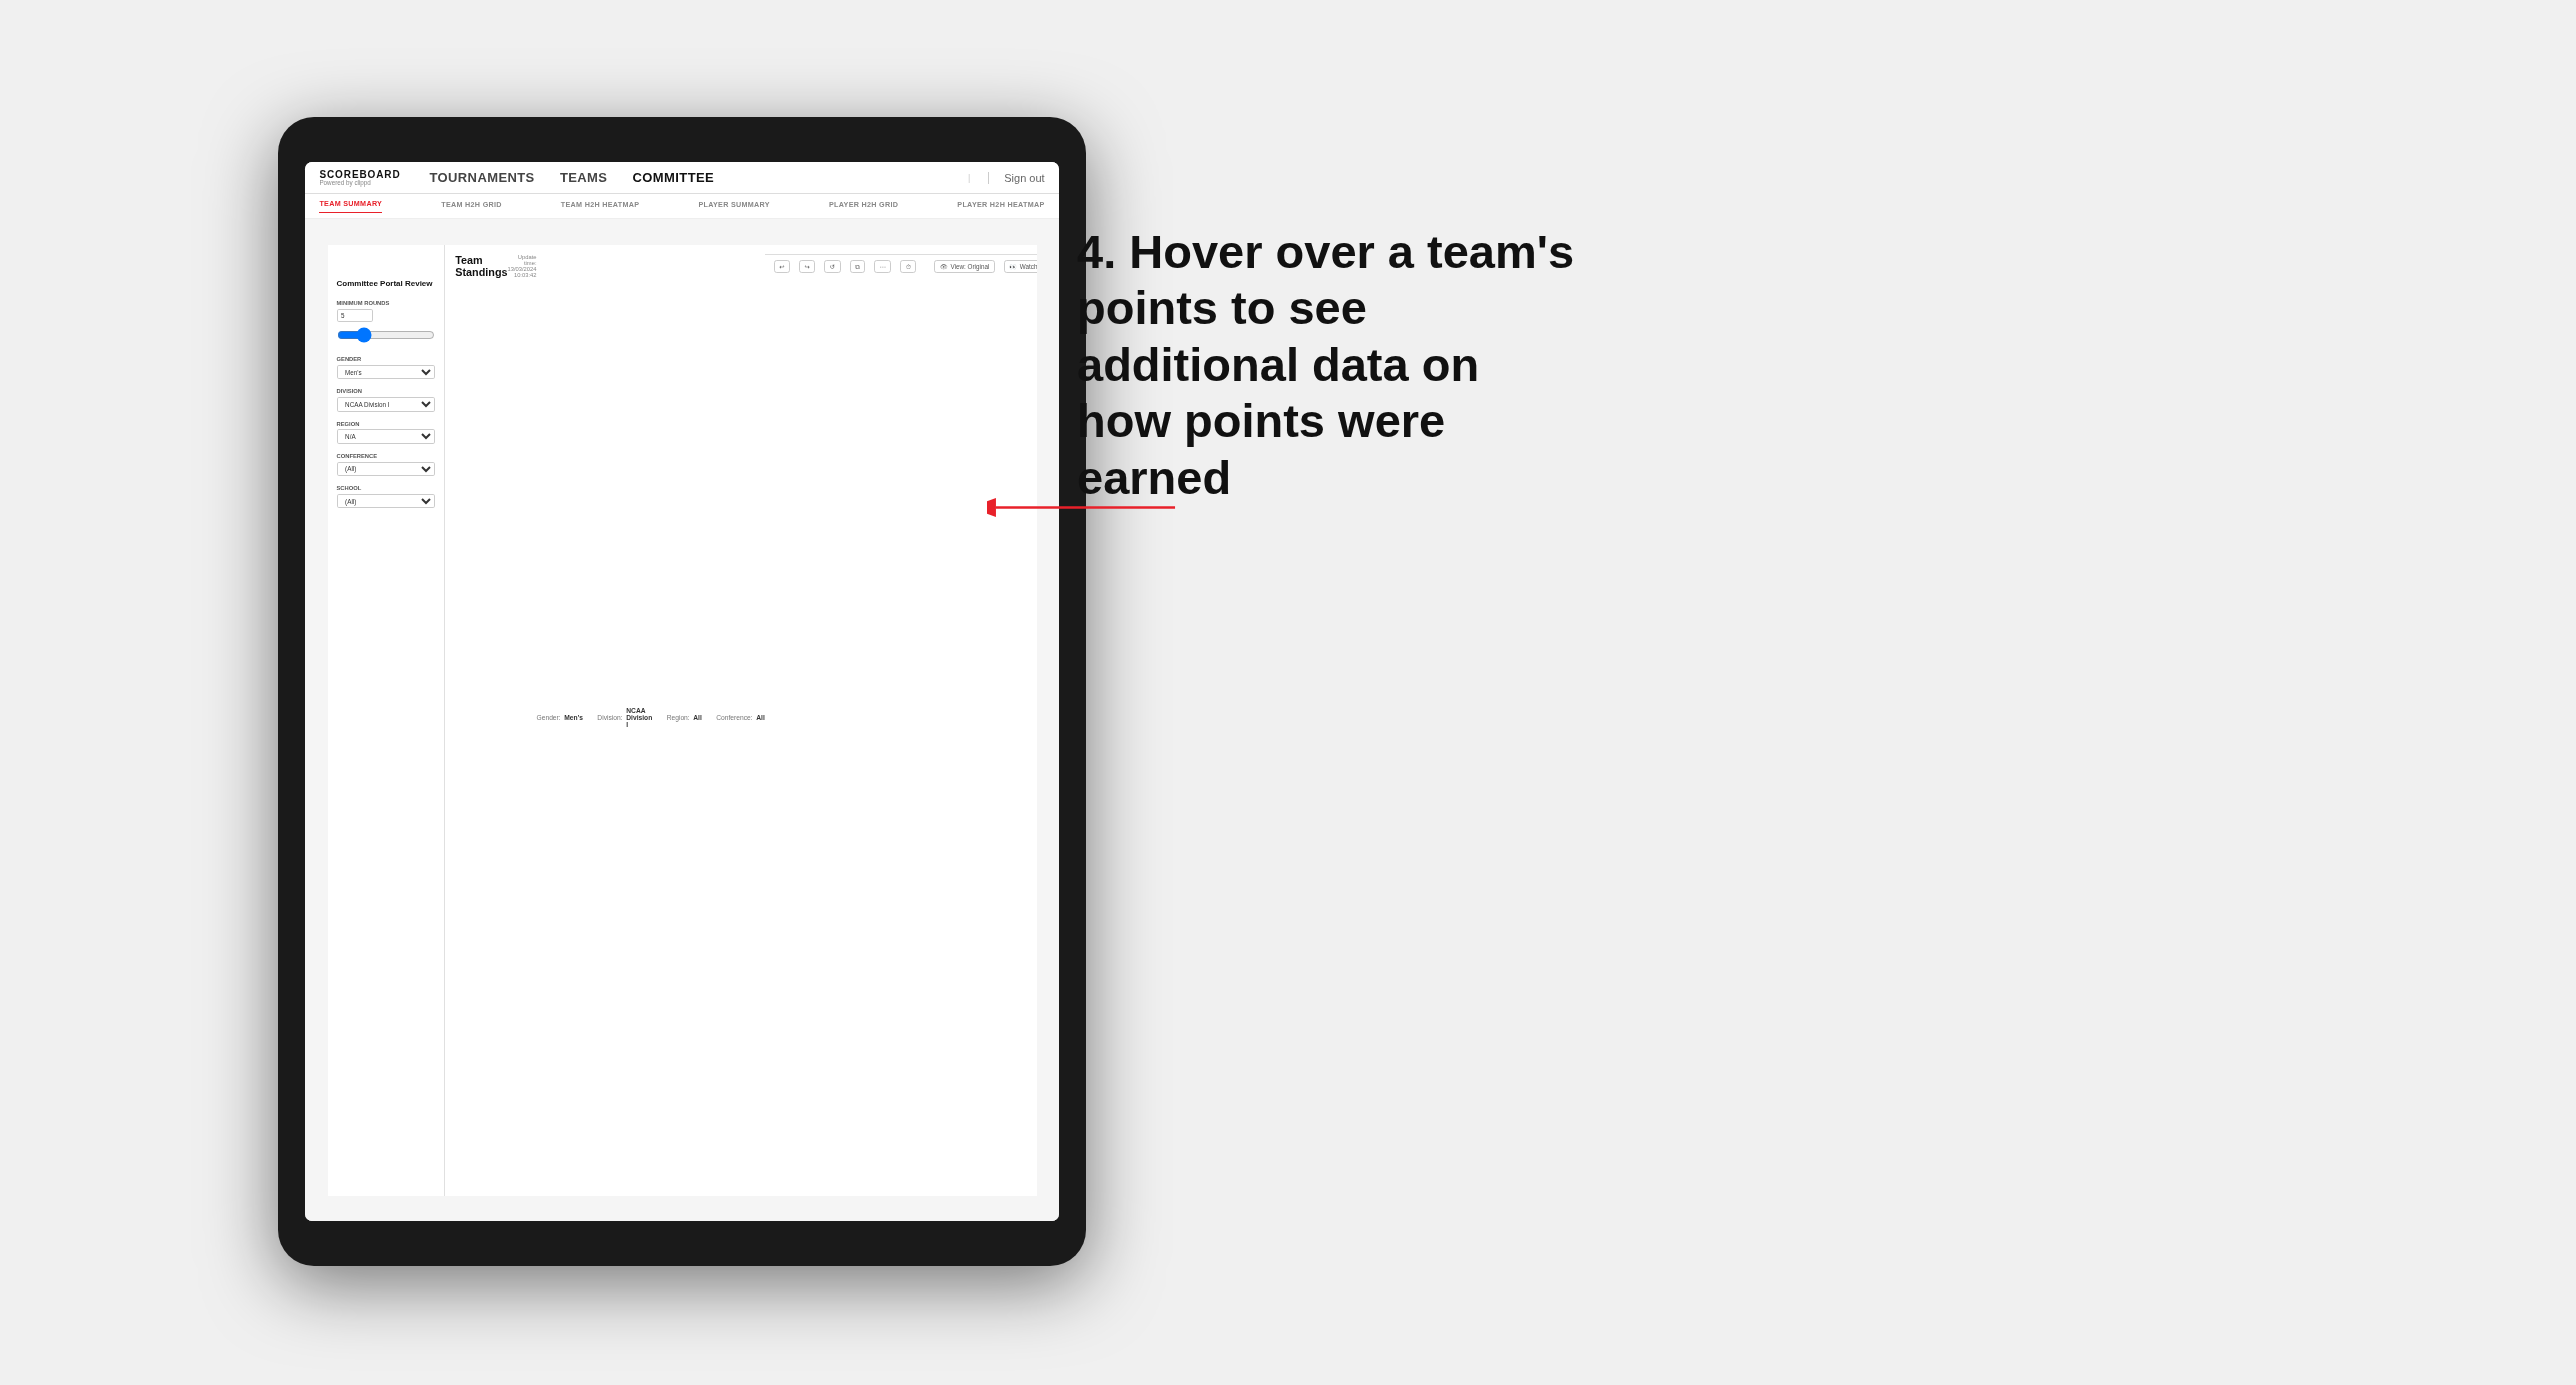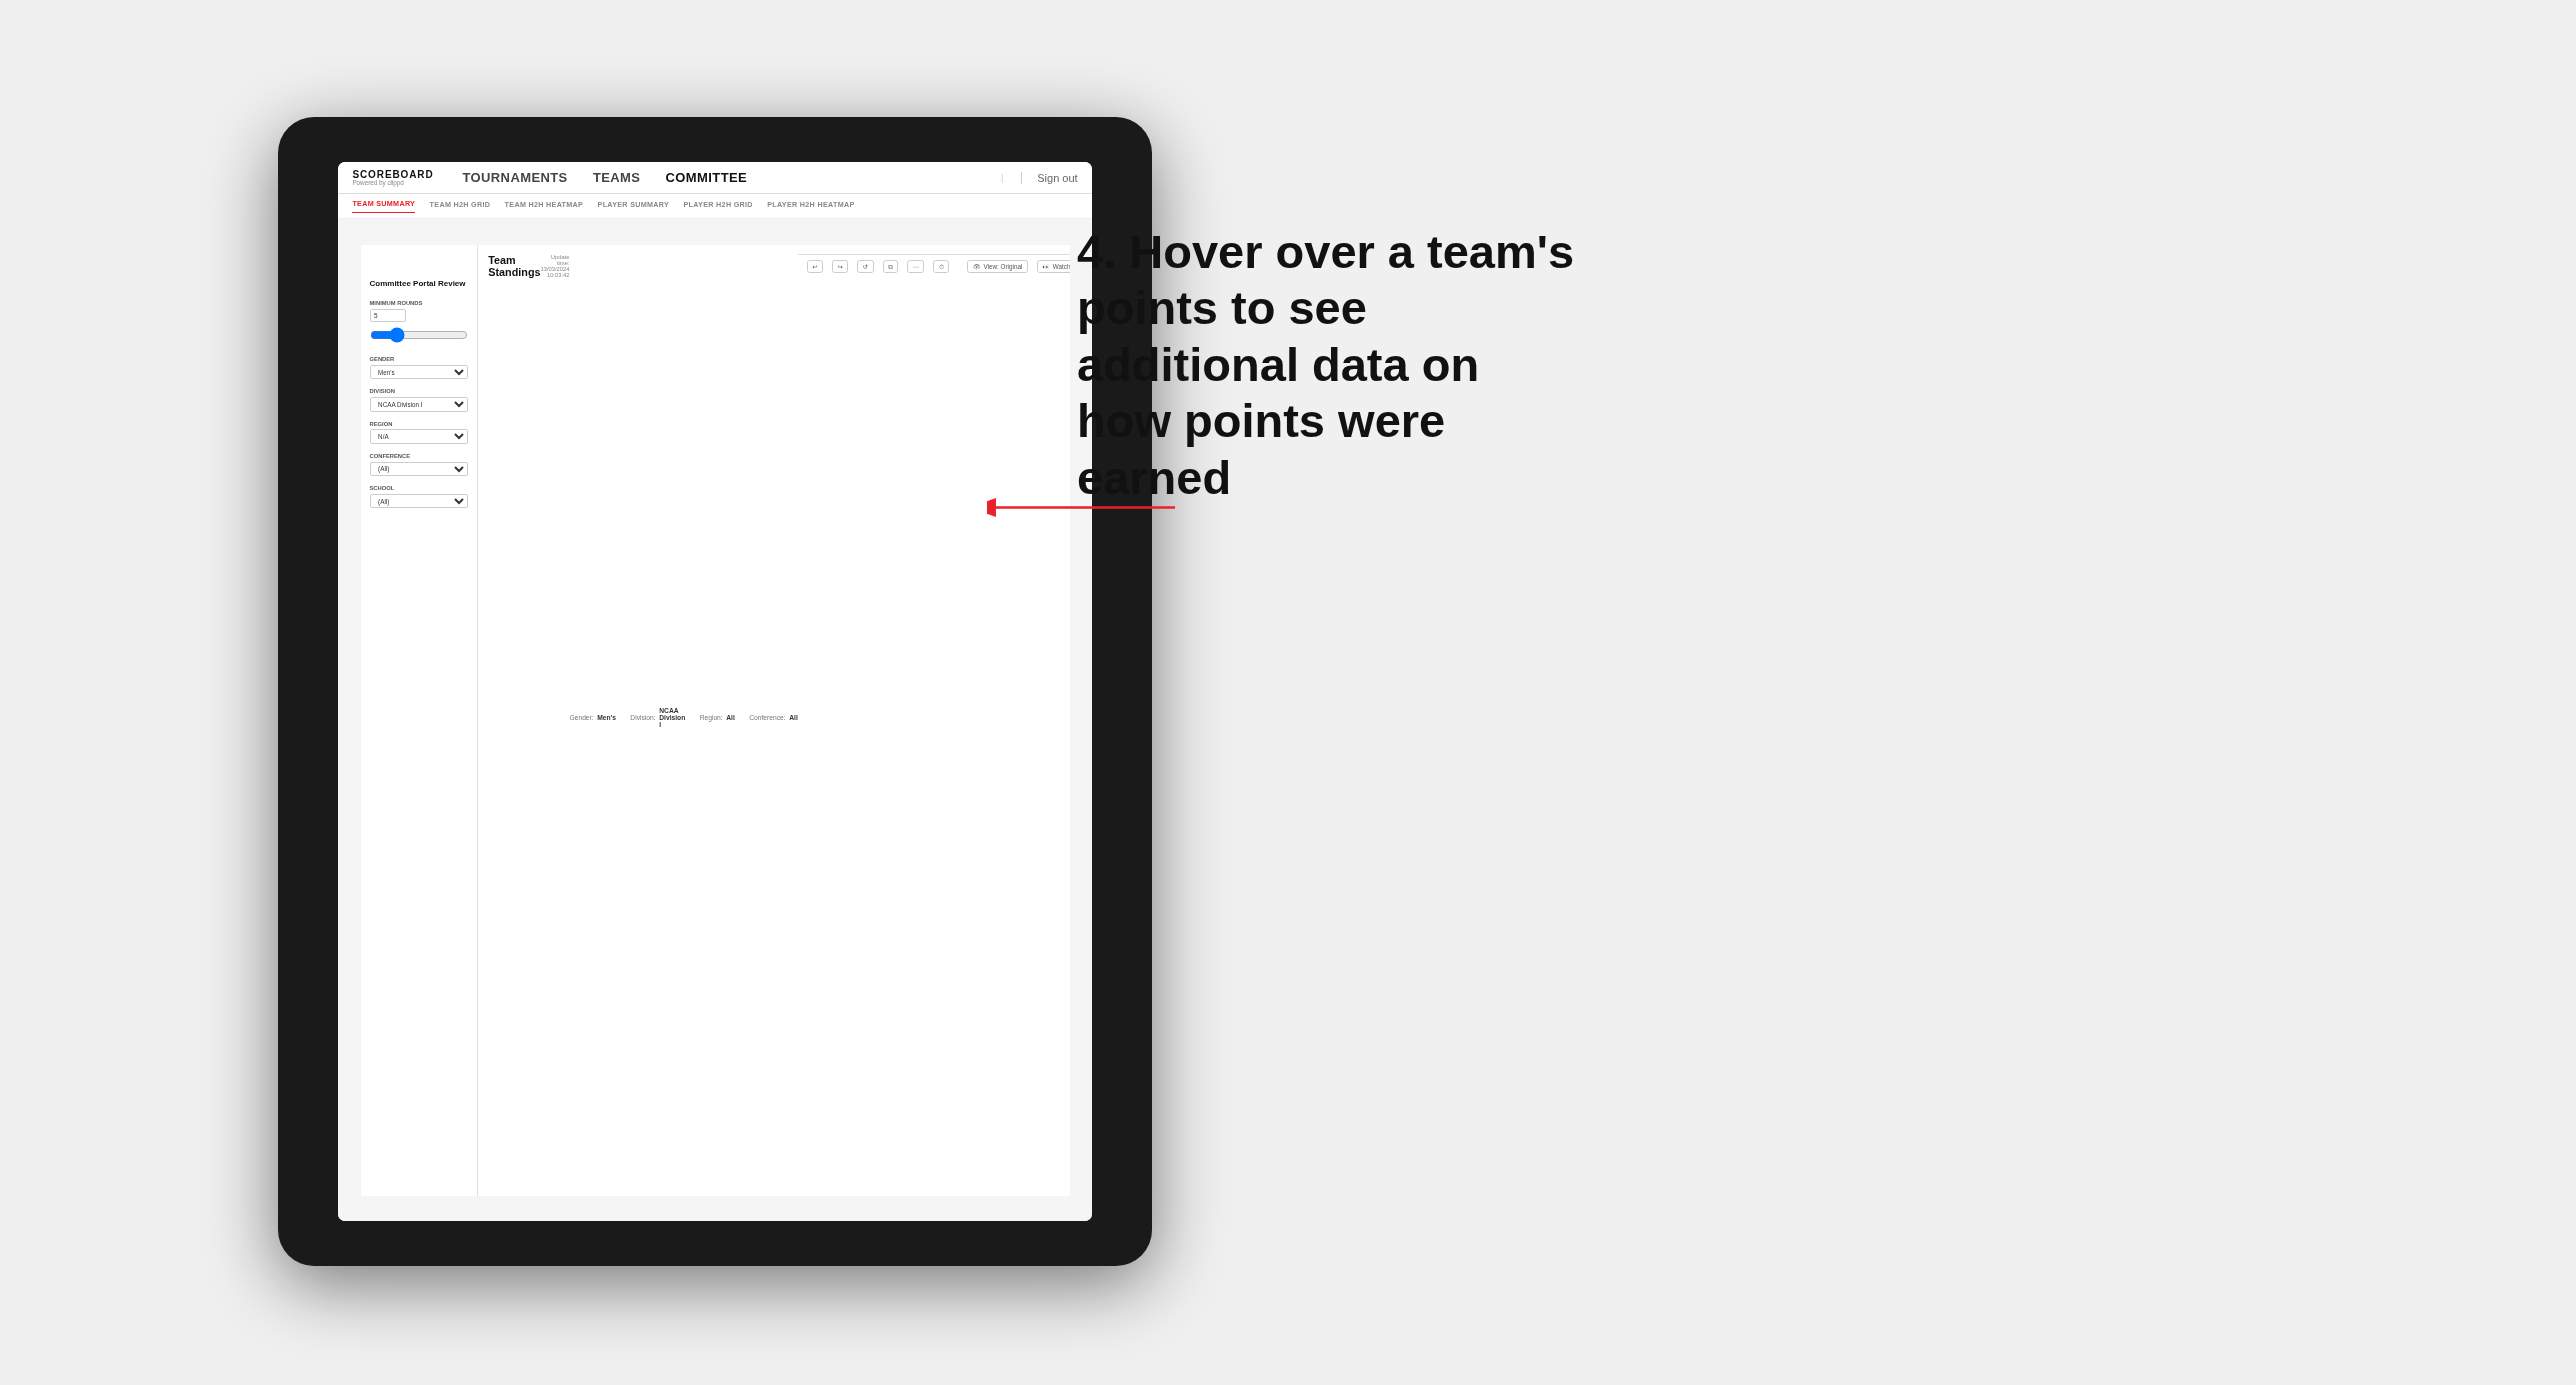--- a/index.html
+++ b/index.html
@@ -10,21 +10,21 @@
       height: 1386px;
       overflow: hidden;
       position: relative;
     }
 
     
     .tablet-shell {
       position: absolute;
       left: 278px;
       top: 117px;
-      width: 874px;
+      width: 808px;
       height: 1149px;
       background: #1a1a1a;
       border-radius: 36px;
       box-shadow: 0 18px 72px rgba(0,0,0,0.5);
       display: flex;
       align-items: center;
       justify-content: center;
     }
 
     .tablet-screen {
@@ -95,20 +95,21 @@
     
     .sub-nav {
       background: #fff;
       border-bottom: 1.8px solid #eee;
       padding: 0 14.4px;
       height: 25px;
       display: flex;
       align-items: center;
       gap: 14.4px;
       flex-shrink: 0;
+      justify-content: space-between;
     }
 
     .sub-nav-item {
       font-size: 7.2px;
       font-weight: 600;
       color: #888;
       cursor: pointer;
       padding-bottom: 3.6px;
       letter-spacing: 0.3px;
     }

